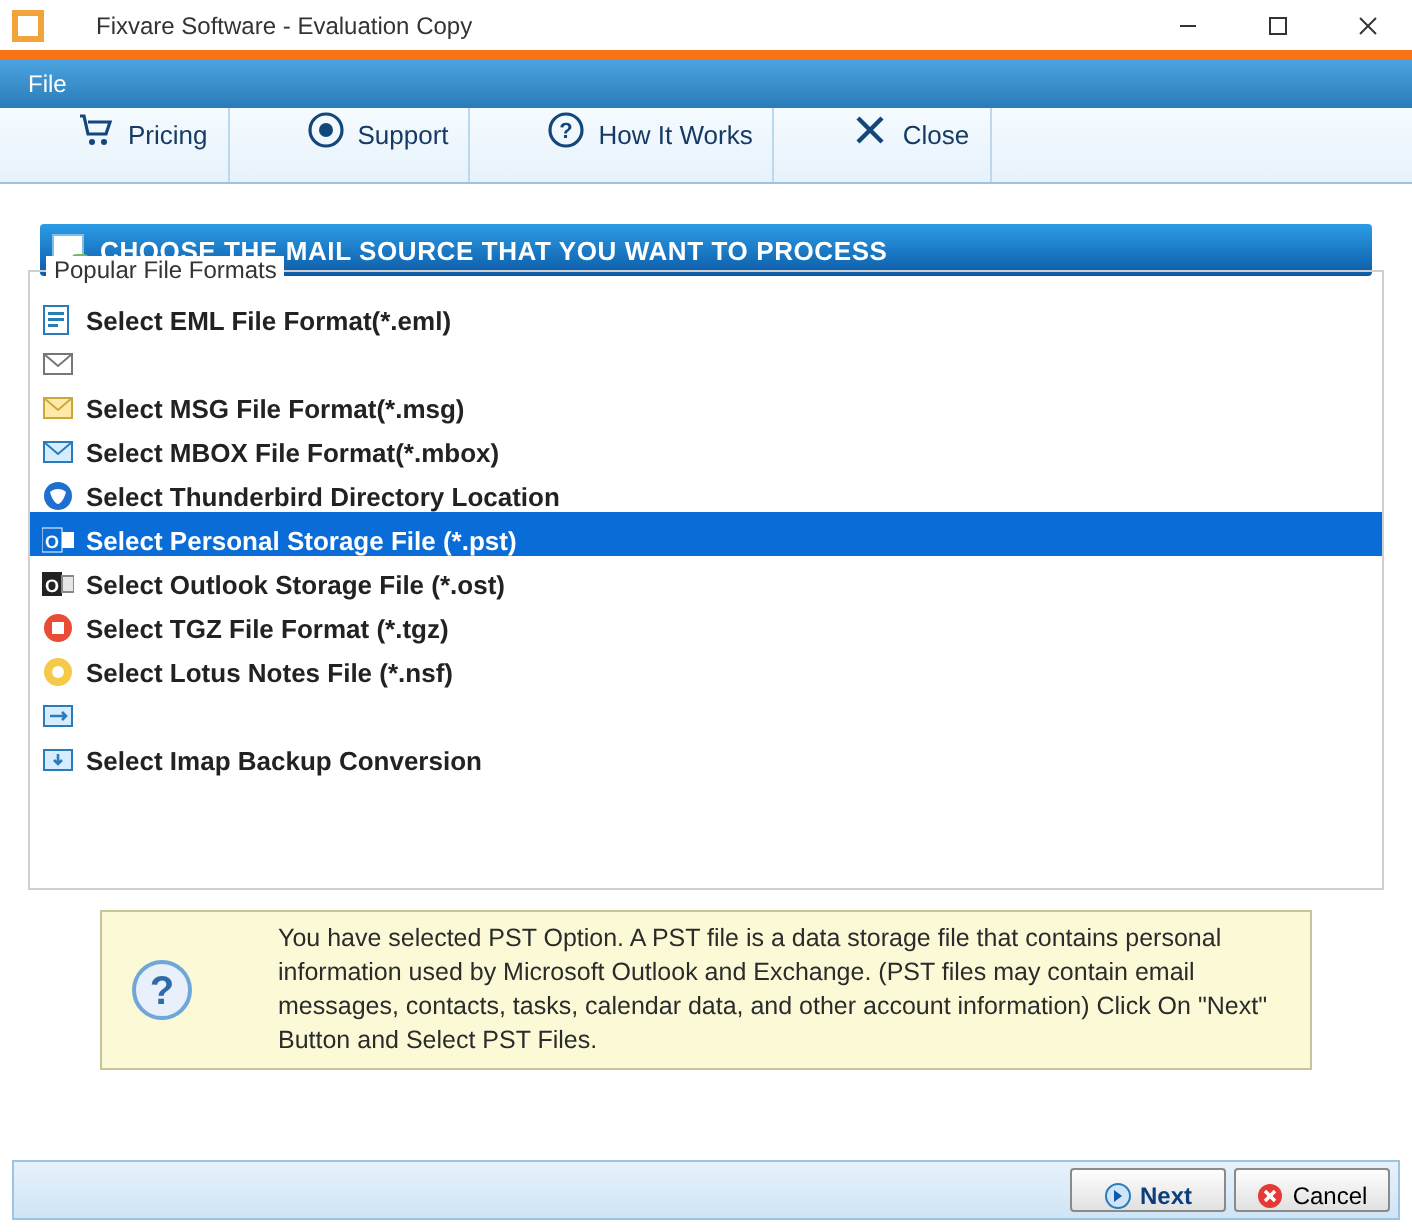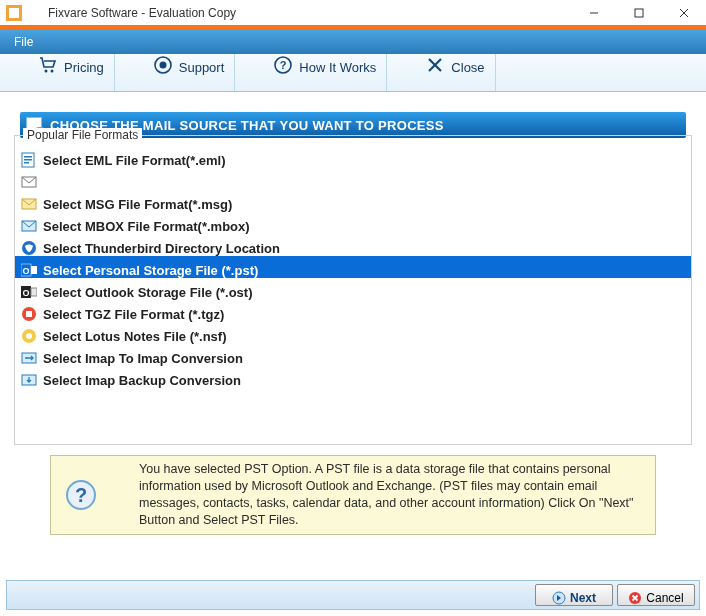--- a/index.html
+++ b/index.html
@@ -227,21 +227,20 @@
       <span>Select Lotus Notes File (*.nsf)</span>
     </div>
 
     <div class="opt">
       <span class="opticon">
           <svg viewBox="0 0 16 16" width="16" height="16">
             <rect x="1" y="3" width="14" height="10" fill="#d6ecff" stroke="#2a7cb8"></rect>
             <path d="M4 8h8M10 6l2 2-2 2" fill="none" stroke="#2a7cb8" stroke-width="1.3"></path>
           </svg>
         </span>
-      <span>Select Imap To Imap Conversion</span>
     </div>
 
     <div class="opt">
       <span class="opticon">
           <svg viewBox="0 0 16 16" width="16" height="16">
             <rect x="1" y="3" width="14" height="10" fill="#d6ecff" stroke="#2a7cb8"></rect>
             <path d="M8 5v5M6 8l2 2 2-2" fill="none" stroke="#2a7cb8" stroke-width="1.3"></path>
           </svg>
         </span>
       <span>Select Imap Backup Conversion</span>

